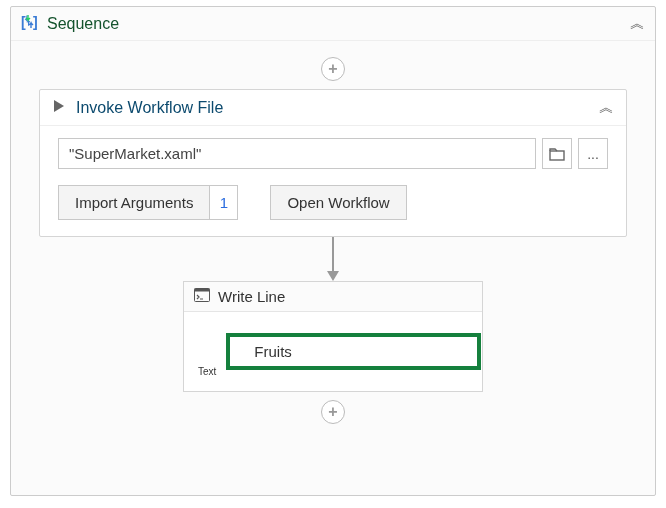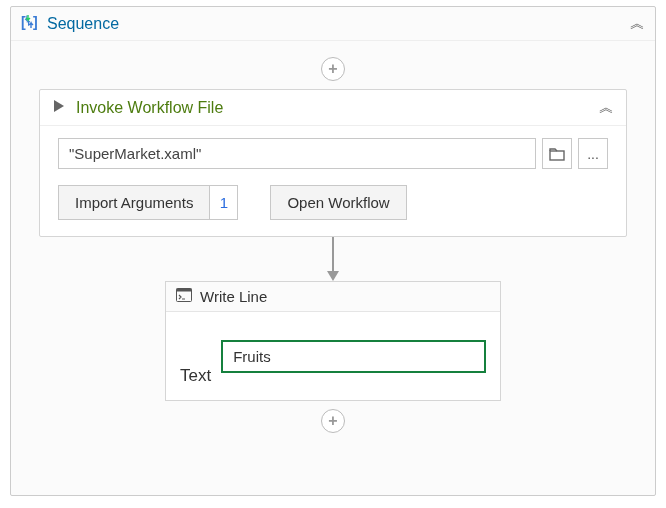--- a/index.html
+++ b/index.html
@@ -26,21 +26,21 @@
     .panel-header {
       display: flex;
       align-items: center;
       padding: 6px 10px;
       border-bottom: 1px solid #eee;
       gap: 8px;
     }
     .panel-header .title {
       flex: 1;
       font-size: 16px;
-      color: #0369a1;
+      color: #14532d;
     }
     .chevron-up {
       color: #666;
       font-size: 15px;
     }
     .sequence-icon svg { width: 18px; height: 18px; }
     .panel-body {
       flex: 1;
       padding: 8px 28px 10px 28px;
       display: flex;
@@ -71,21 +71,21 @@
     .activity-header {
       display: flex;
       align-items: center;
       padding: 8px 12px;
       gap: 10px;
       border-bottom: 1px solid #eee;
     }
     .activity-header .title {
       flex: 1;
       font-size: 16px;
-      color: #4d7c0f;
+      color: #0c4a6e;
     }
     .play-icon svg { width: 14px; height: 14px; }
     .activity-body {
       padding: 12px 18px 16px 18px;
     }
     .field-label {
       display: block;
       margin-bottom: 10px;
       font-size: 15px;
       color: #333;
@@ -135,21 +135,21 @@
       background: #fff;
       display: flex;
       align-items: center;
       justify-content: center;
       color: #2b6cdf;
       font-size: 15px;
       font-weight: 500;
     }
     .arrow-connector svg { display: block; color: #888; }
     .writeline-card {
-      width: 336px;
+      width: 300px;
       border: 1px solid #d5d5d5;
       background: #fff;
     }
     .writeline-header {
       display: flex;
       align-items: center;
       padding: 6px 10px;
       border-bottom: 1px solid #e5e5e5;
       background: #fbfbfb;
       gap: 8px;
@@ -159,29 +159,29 @@
       color: #333;
     }
     .writeline-icon svg { width: 16px; height: 14px; }
     .writeline-body {
       display: flex;
       align-items: center;
       padding: 14px;
       gap: 10px;
     }
     .wl-label {
-      font-size: 17px;
+      font-size: 10px;
       color: #333;
       margin-top: 40px;
     }
     .wl-input {
       flex: 1;
-      border: 2px solid #15803d;
-      background: #fff;
-      padding: 6px 10px;
+      border: 4px solid #15803d;
+      background: #fff;
+      padding: 6px 24px;
       font-size: 15px;
       color: #333;
     }
     .import-group { display: flex; }
     .import-group .btn { border-right: 1px solid #c8c8c8; }
   </style>
 </head>
 <body>
 
 <div class="sequence-panel">

